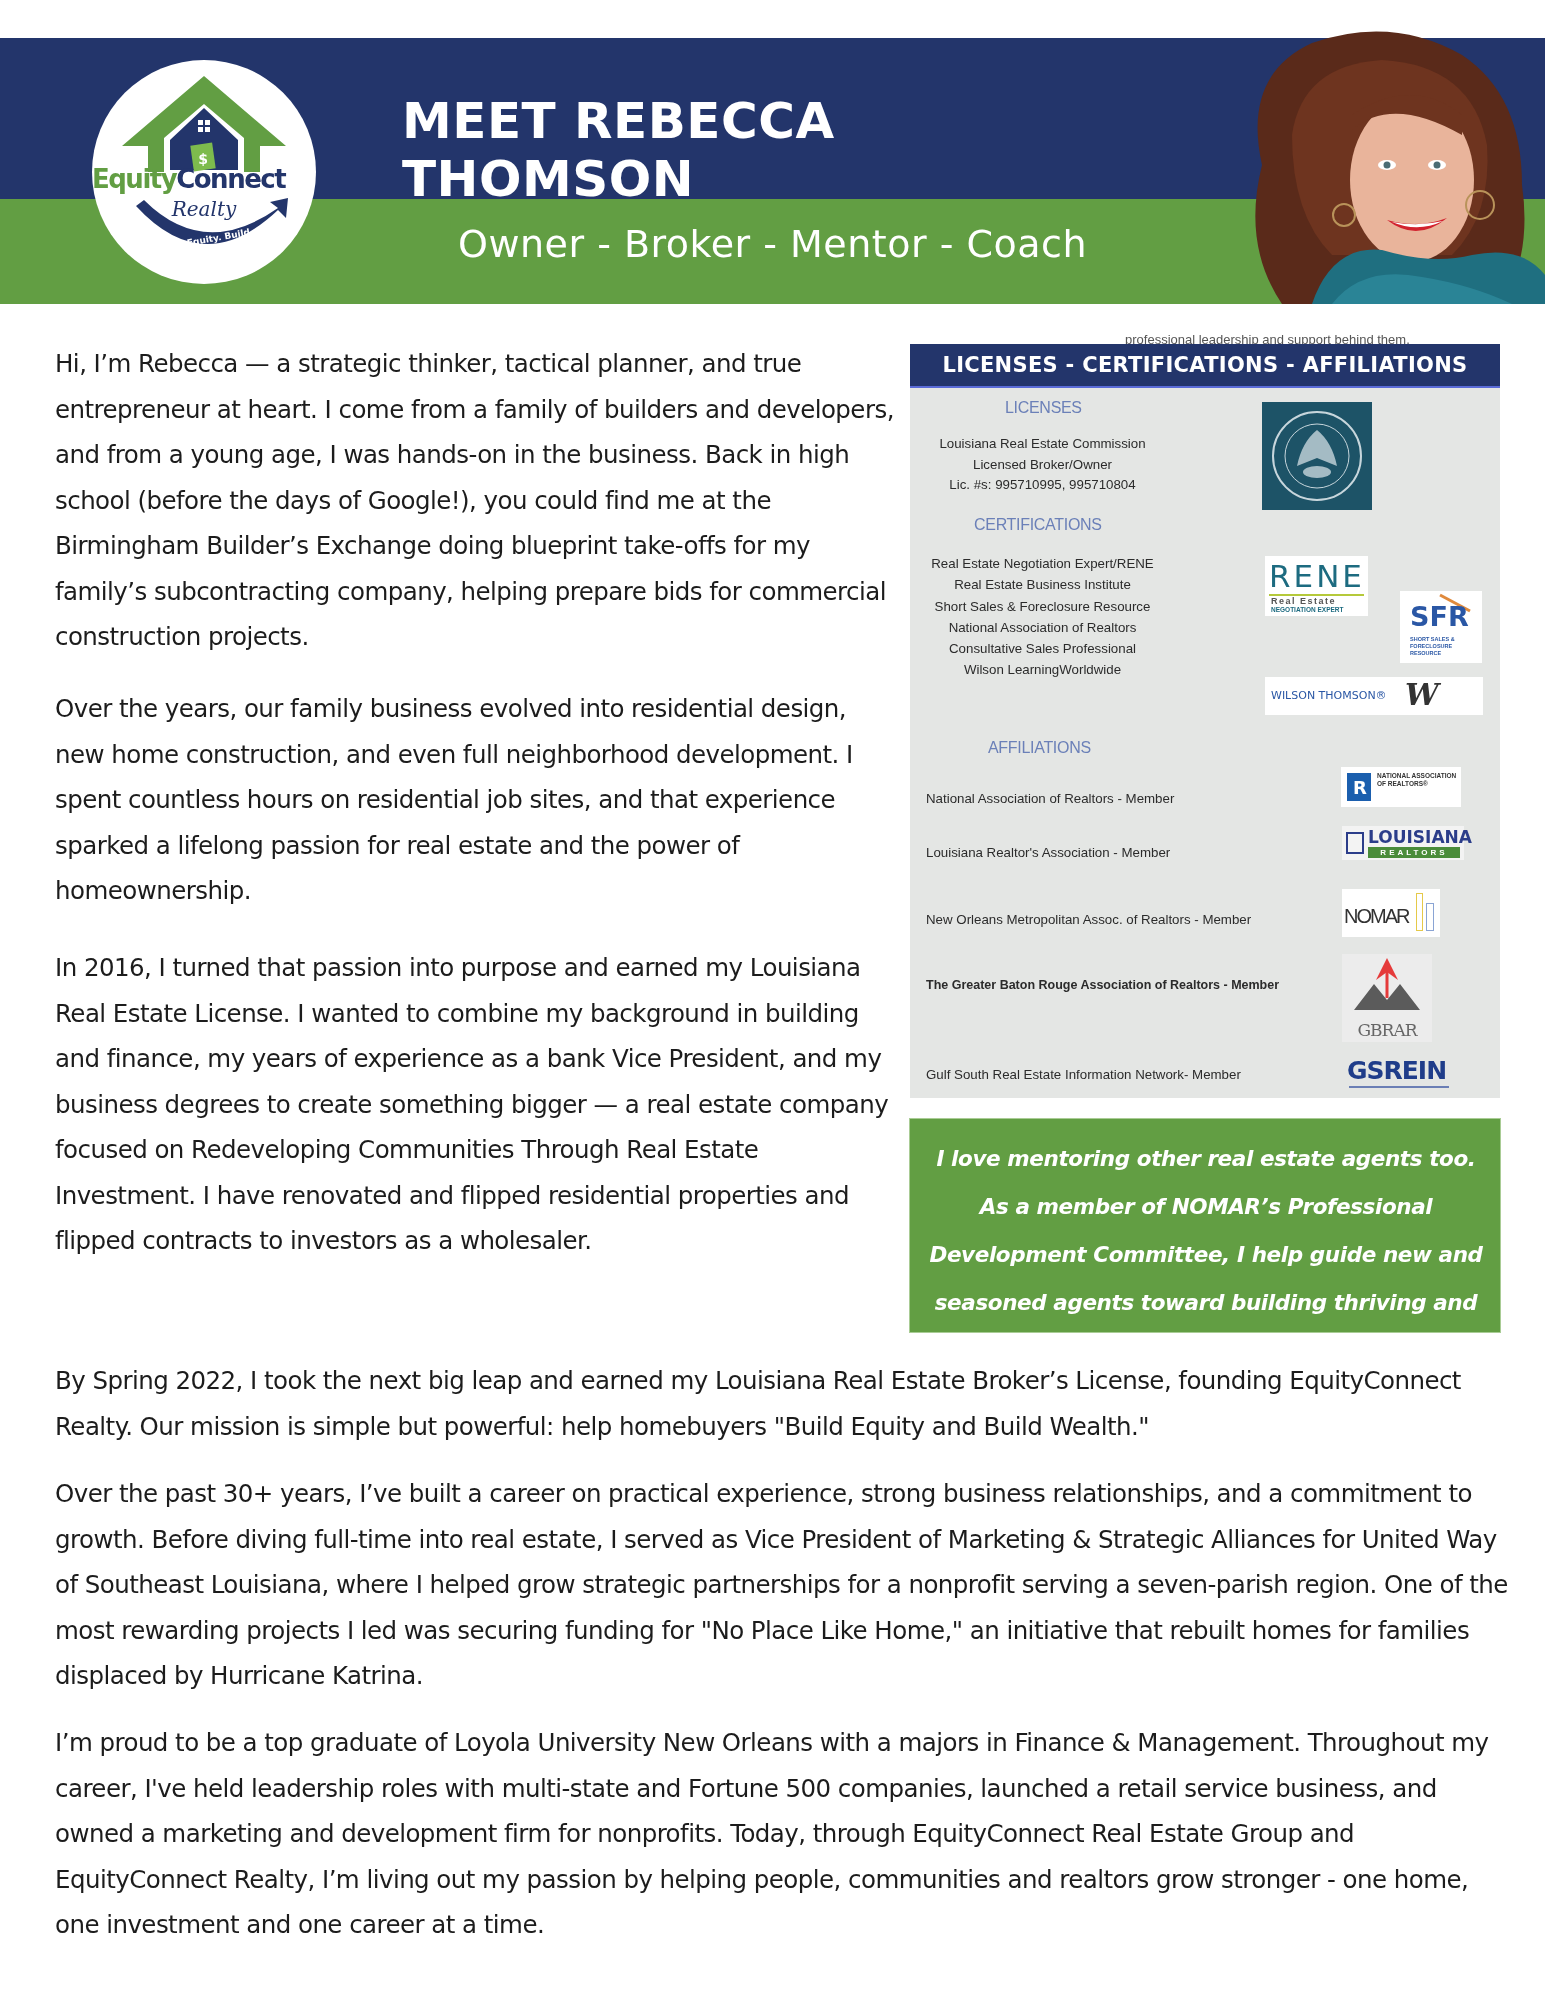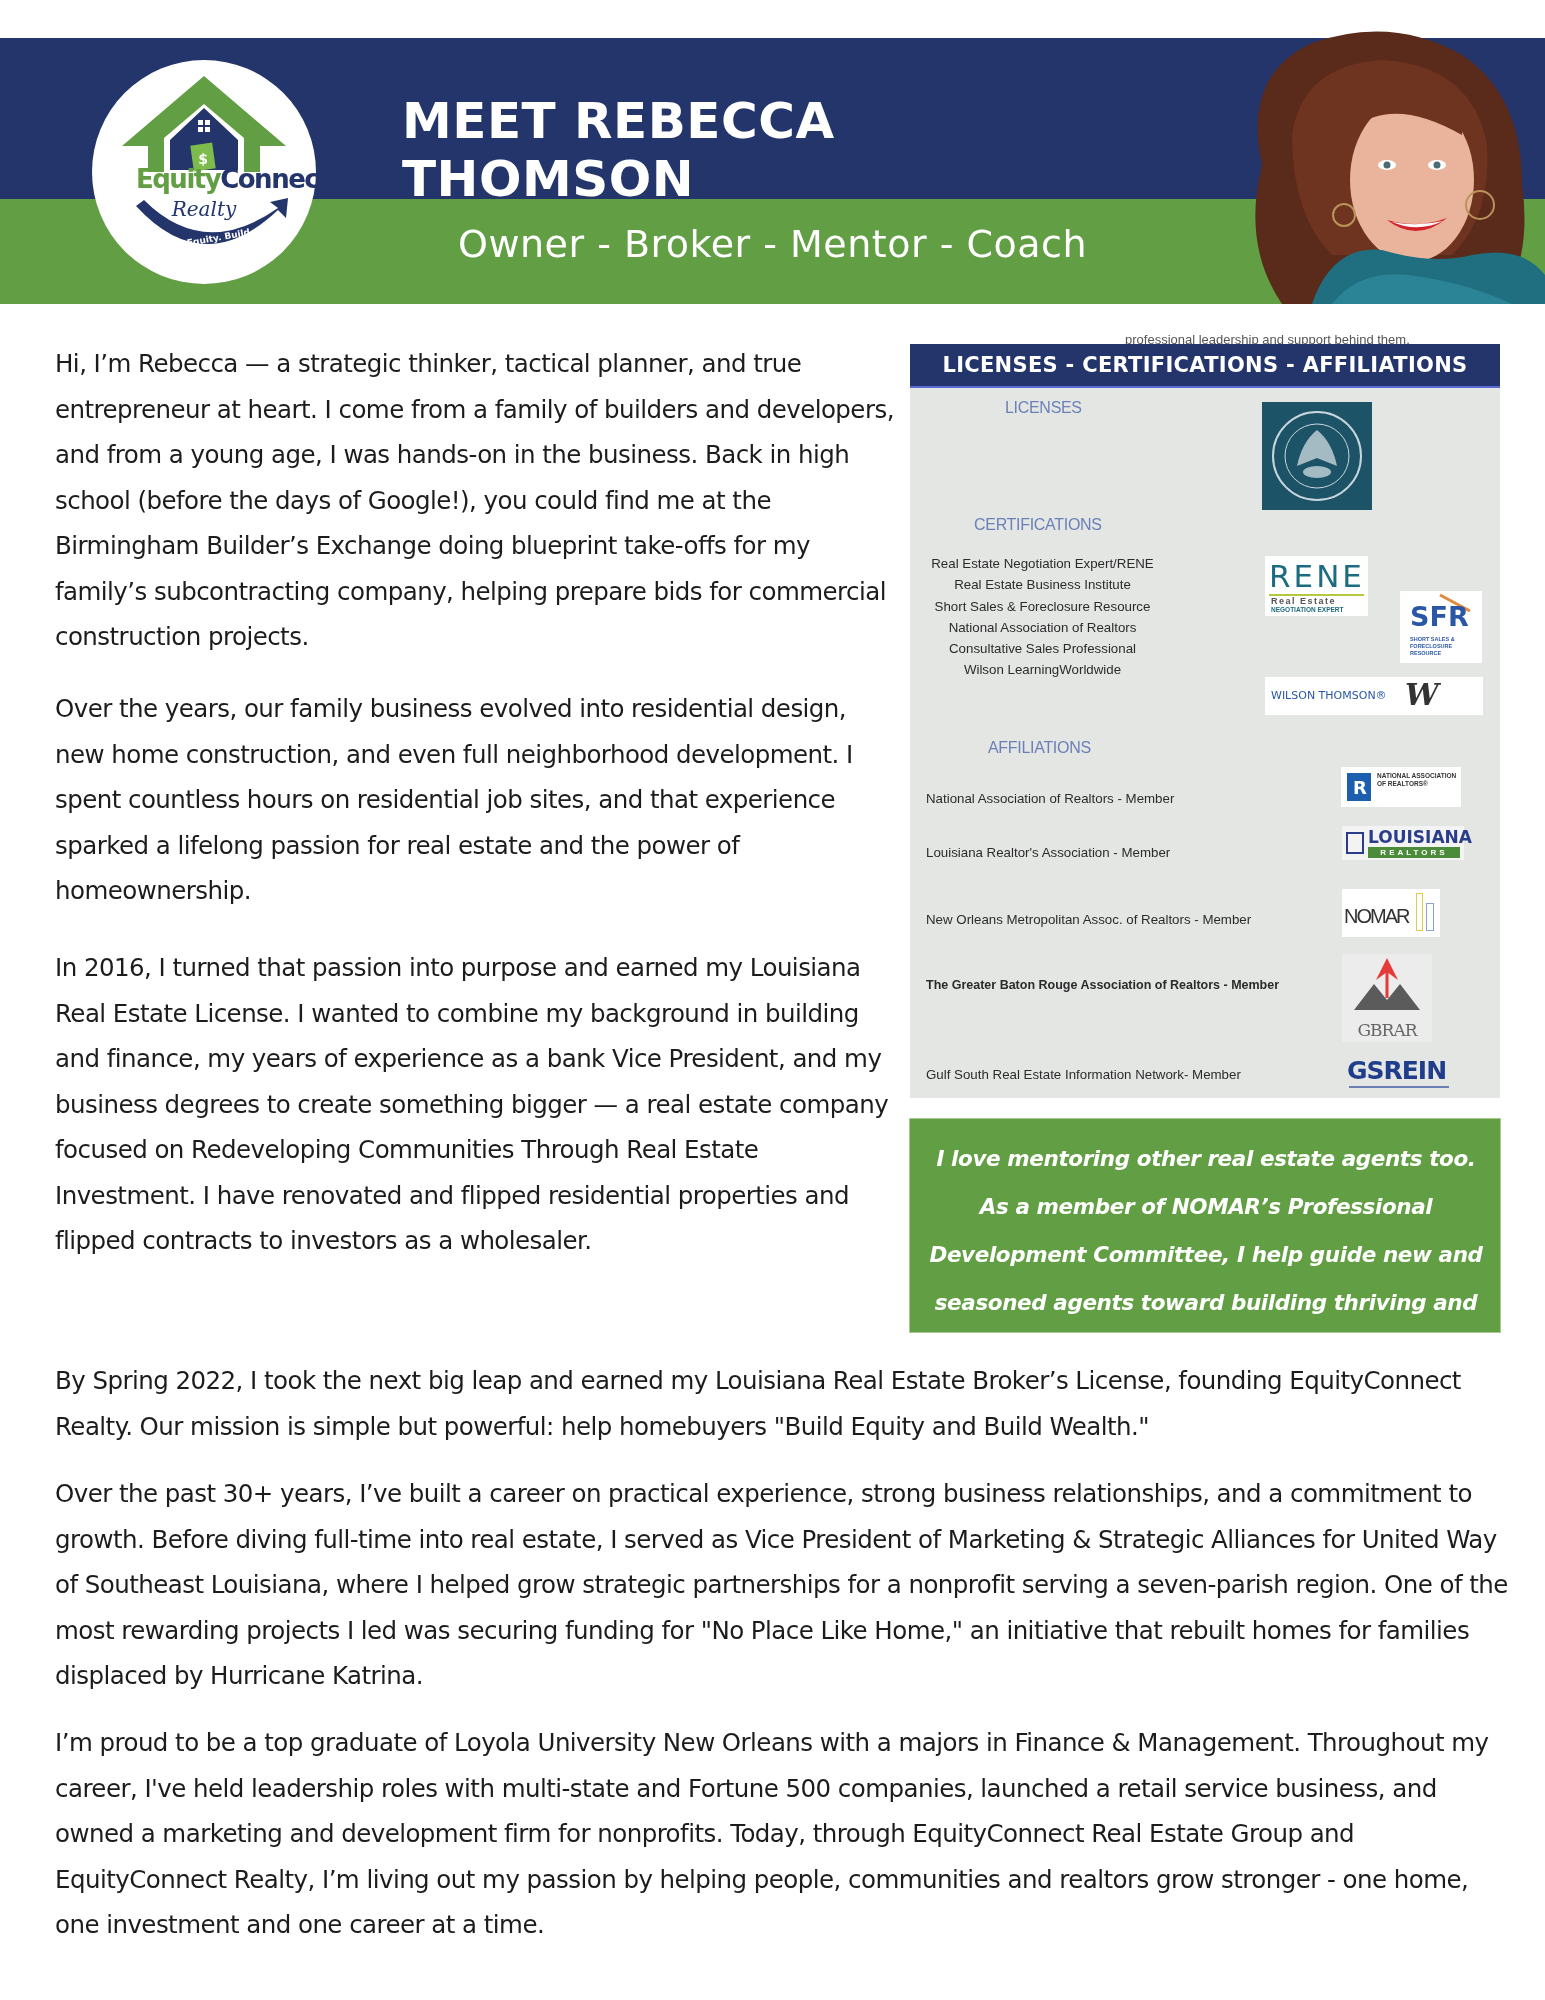--- a/index.html
+++ b/index.html
@@ -11,21 +11,21 @@
   .band-green { position: absolute; left: 0; top: 199px; width: 1545px; height: 105px; background: #629e43; }
   .title { position: absolute; left: 402px; top: 92px; width: 740px; color: #fff;
            font-family: "DejaVu Sans", sans-serif; font-weight: bold; font-size: 50px; letter-spacing: 0.5px; }
   .subtitle { position: absolute; left: 458px; top: 222px; color: #fff;
               font-family: "DejaVu Sans", sans-serif; font-size: 38px; font-weight: normal; letter-spacing: 0.5px; }
 
   
   .logo { position: absolute; left: 92px; top: 60px; width: 224px; height: 224px; border-radius: 50%; background: #fff; }
   .logo svg { position: absolute; left: 0; top: 0; }
   .logo-word1 { position: absolute; left: 0; top: 104px; width: 192px; text-align: center;
-                font-family: "DejaVu Sans", sans-serif; font-weight: bold; font-size: 26px; letter-spacing: -1.5px; margin-left: 44px; }
+                font-family: "DejaVu Sans", sans-serif; font-weight: bold; font-size: 26px; letter-spacing: -1.5px; }
   .logo-word1 .g { color: #629e43; }
   .logo-word1 .n { color: #23356b; }
   .logo-word2 { position: absolute; left: 0; top: 137px; width: 224px; text-align: center;
                 font-family: "DejaVu Serif", serif; font-style: italic; font-size: 20px; color: #23356b; }
   .logo-tag { position: absolute; left: 48px; top: 175px; width: 130px; text-align: center; transform: rotate(-10deg);
               font-family: "DejaVu Sans", sans-serif; font-weight: bold; font-size: 9px; color: #fff; }
 
   
   .portrait { position: absolute; left: 1222px; top: 15px; width: 323px; height: 289px; overflow: hidden; }
 
@@ -110,20 +110,25 @@
 <p class="para p-wide" style="top:1471px;">Over the past 30+ years, I’ve built a career on practical experience, strong business relationships, and a commitment to growth. Before diving full-time into real estate, I served as Vice President of Marketing &amp; Strategic Alliances for United Way of Southeast Louisiana, where I helped grow strategic partnerships for a nonprofit serving a seven-parish region. One of the most rewarding projects I led was securing funding for "No Place Like Home," an initiative that rebuilt homes for families displaced by Hurricane Katrina.</p>
 <p class="para p-wide" style="top:1720px;">I’m proud to be a top graduate of Loyola University New Orleans with a majors in Finance &amp; Management. Throughout my career, I've held leadership roles with multi-state and Fortune 500 companies, launched a retail service business, and owned a marketing and development firm for nonprofits. Today, through EquityConnect Real Estate Group and EquityConnect Realty, I’m living out my passion by helping people, communities and realtors grow stronger - one home, one investment and one career at a time.</p>
 
 <div class="cred">
   <div class="cred-ghost">professional leadership and support behind them.</div>
   <div class="cred-bar">
     <div class="cred-bar-title">LICENSES - CERTIFICATIONS - AFFILIATIONS</div>
   </div>
 
   <div class="sec-head" style="left:95px; top:55px;">LICENSES</div>
+  <div class="cred-text" style="left:10px; top:90px; width:245px;">
+    <div>Louisiana Real Estate Commission</div>
+    <div>Licensed Broker/Owner</div>
+    <div>Lic. #s: 995710995, 995710804</div>
+  </div>
   <div class="badge" style="left:352px; top:58px; width:110px; height:108px; background:#1d5367;">
     <svg width="110" height="108" viewBox="0 0 110 108">
       <circle cx="55" cy="54" r="44" fill="none" stroke="#c7d6dc" stroke-width="2"></circle>
       <circle cx="55" cy="54" r="32" fill="none" stroke="#c7d6dc" stroke-width="1"></circle>
       <path d="M55,28 Q40,40 35,64 L55,56 L75,64 Q70,40 55,28 Z" fill="#c7d6dc" opacity="0.8"></path>
       <ellipse cx="55" cy="70" rx="14" ry="6" fill="#c7d6dc" opacity="0.8"></ellipse>
     </svg>
   </div>
 
   <div class="sec-head" style="left:64px; top:172px;">CERTIFICATIONS</div>

